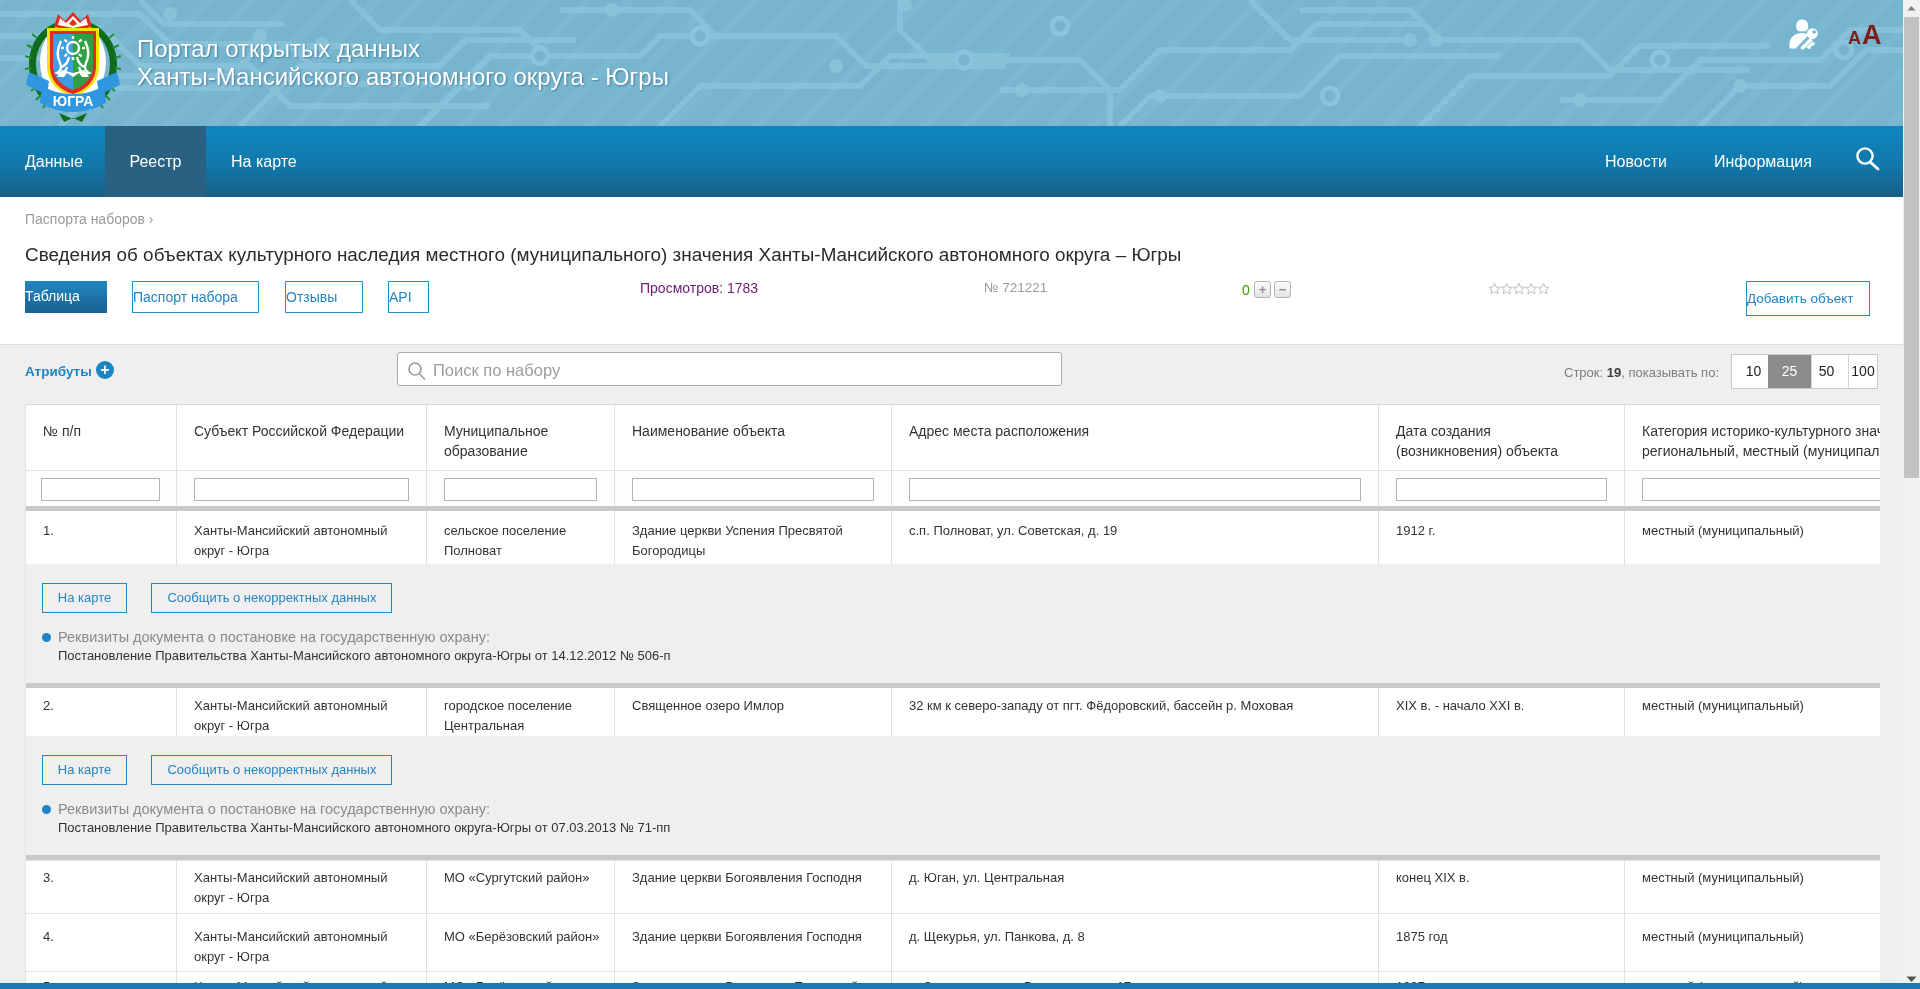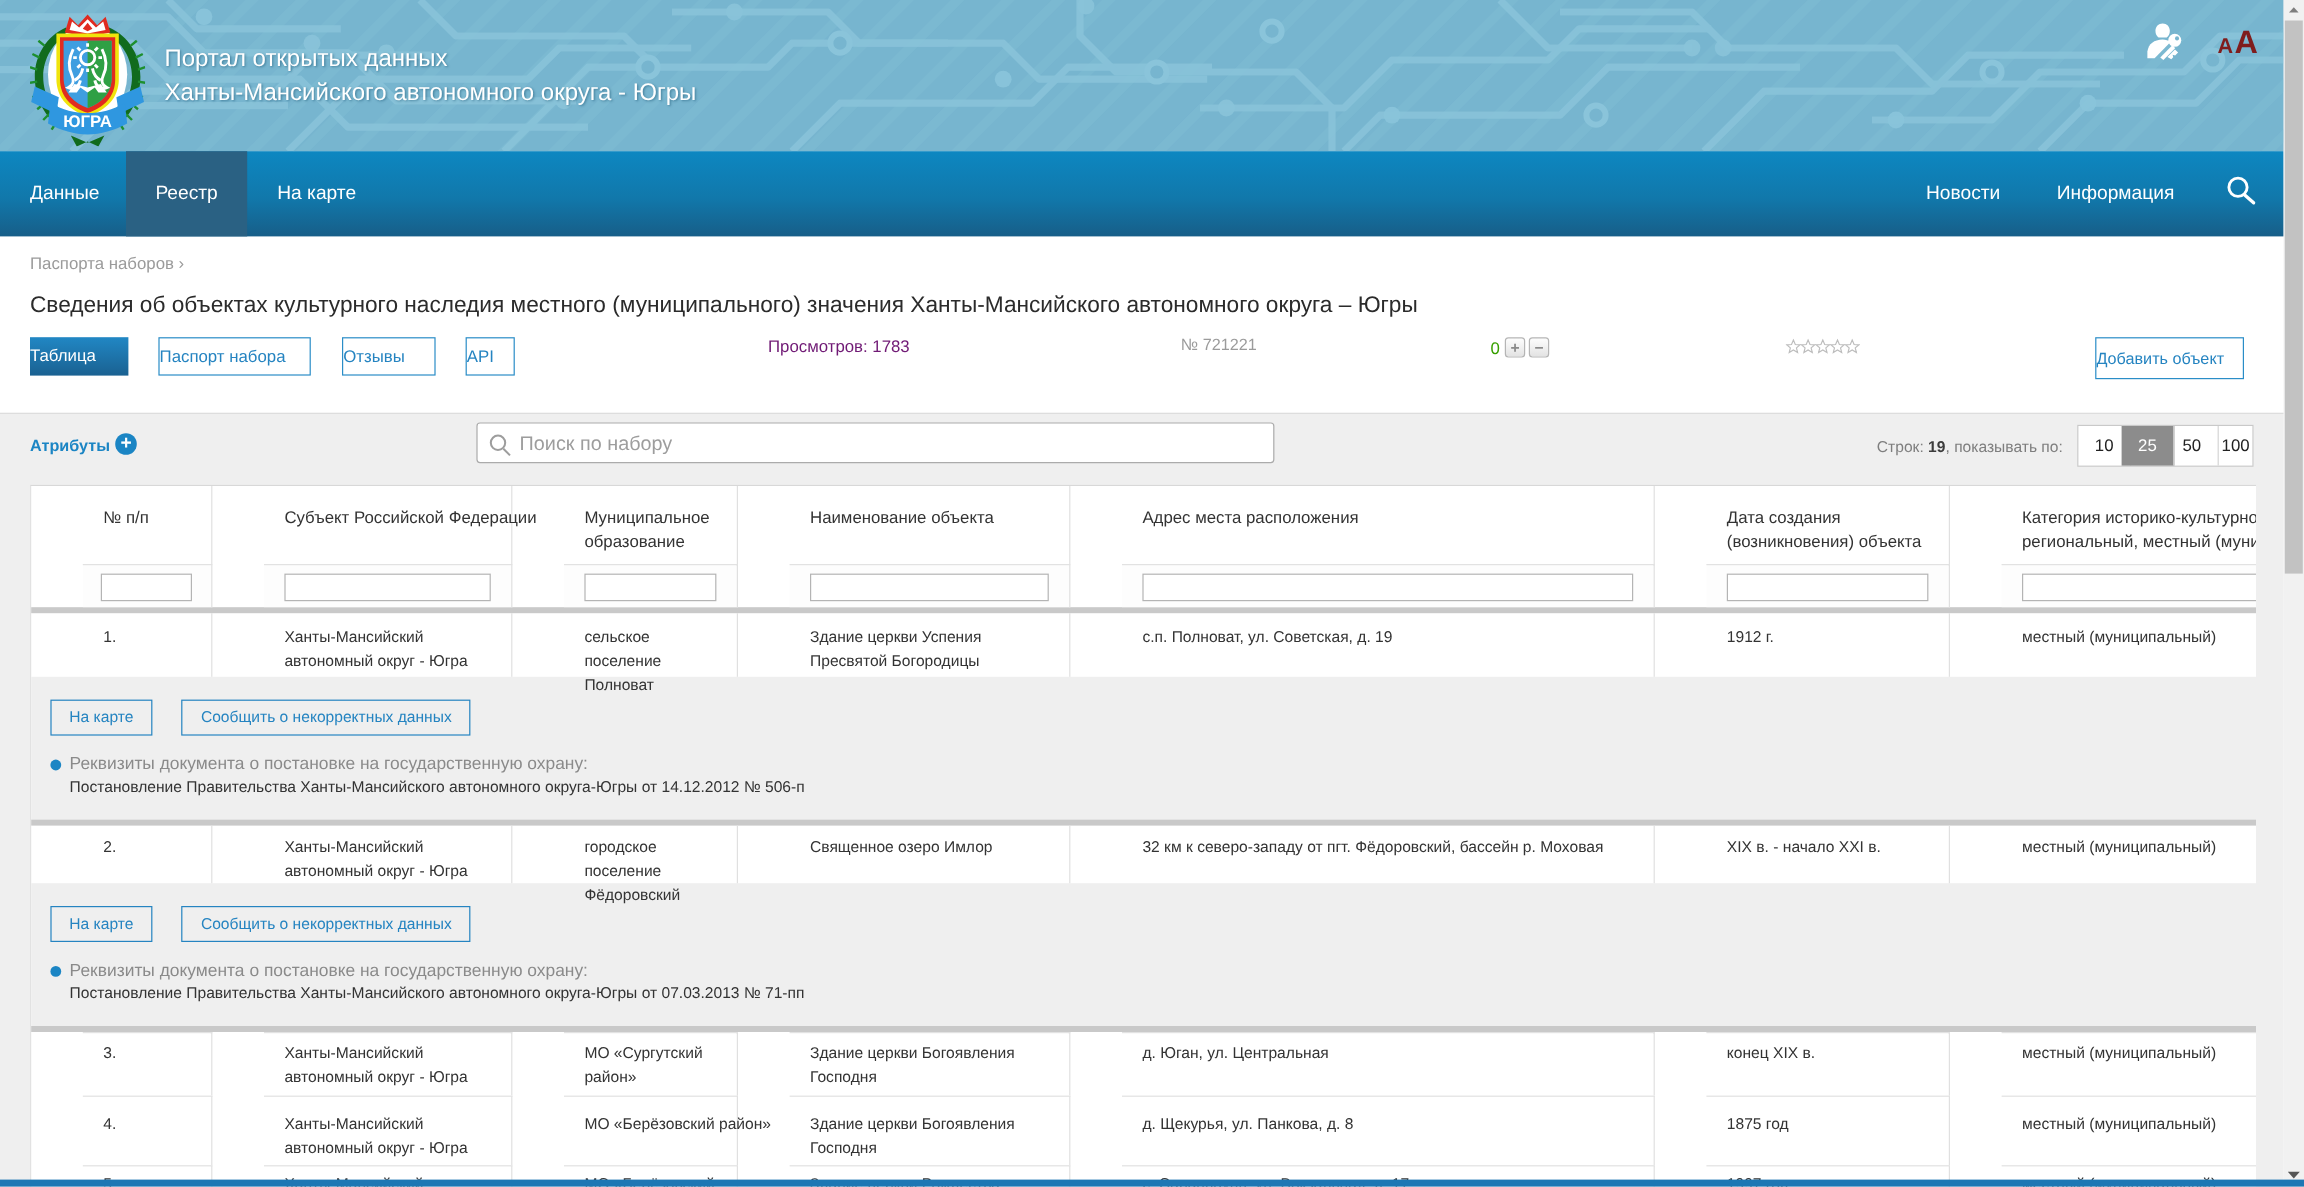--- a/index.html
+++ b/index.html
@@ -5,21 +5,21 @@
 <style>
 * { margin:0; padding:0; box-sizing:border-box; }
 html,body { width:1920px; height:989px; overflow:hidden; background:#fff;
   font-family:"Liberation Sans", sans-serif; }
 .abs { position:absolute; }
 #page { position:relative; width:1920px; height:989px; overflow:hidden; }
 
 
 #hdr { left:0; top:0; width:1903px; height:126px; background:#77b5cf; overflow:hidden; }
 #hdr svg.bgpat { position:absolute; left:0; top:0; }
-#htitle { left:137px; top:35px; color:#fff; font-size:20px; line-height:28px;
+#htitle { left:137px; top:35px; color:#fff; font-size:24px; line-height:28px;
   text-shadow:1px 1px 2px rgba(0,60,90,.45); }
 #logo { left:25px; top:10px; }
 #persico { left:1789px; top:19px; }
 #aA { left:1848px; top:20px; color:#7f1d1d; }
 #aA .s { font-size:18px; font-weight:bold; letter-spacing:1px; }
 #aA .b { font-size:27px; font-weight:bold; }
 
 
 #nav { left:0; top:126px; width:1903px; height:71px;
   background:linear-gradient(to bottom,#0d87c1 0%,#1178ab 55%,#175e88 100%); }
@@ -65,21 +65,21 @@
 #pgsz span { position:absolute; top:0; width:44px; height:33px; line-height:33px;
   text-align:center; font-size:14px; color:#222; border-right:1px solid #d5d5d5; }
 #pgsz .on { background:#8c8c8c; color:#fff; }
 
 
 #twrap { left:25px; top:404px; width:1855px; height:585px; overflow:hidden; }
 #tbl { position:relative; width:2140px; background:#fff; border-top:1px solid #d8d8d8;
   border-left:1px solid #e2e2e2; }
 .trow { display:grid; grid-template-columns:151px 250px 188px 277px 487px 246px 540px; }
 .trow > div { border-right:1px solid #e0e0e0; padding:0 17px; font-size:13px;
-  color:#333; line-height:20px;margin-left:43px; }
+  color:#333; line-height:20px; }
 .hrow > div { padding-top:16px; font-size:14px; height:65px; }
 .frow > div { padding-top:7px; height:36px; border-top:1px solid #e2e2e2; background:#fdfdfd; }
 .frow input { width:100%; height:23px; border:1px solid #b4b4b4; }
 .thick { height:5px; background:#c9c9c9; }
 .drow > div { padding-top:10px; height:53px; }
 .drow.r2 > div { padding-top:8px; height:48px; }
 .drow.r3 > div { padding-top:7px; height:53px; border-top:1px solid #e2e2e2; }
 .drow.r4 > div { padding-top:13px; height:58px; border-top:1px solid #e2e2e2; }
 .drow.r5 > div { padding-top:5px; height:46px; border-top:1px solid #e2e2e2; }
 .xrow { background:#efefef; padding:0 0 0 16px; }
@@ -342,21 +342,21 @@
         <span class="xbtn" style="width:85px">На карте</span>
         <span class="xbtn" style="width:241px;margin-left:20px">Сообщить о некорректных данных</span>
       </div>
       <div class="bull">Реквизиты документа о постановке на государственную охрану:</div>
       <div class="doc">Постановление Правительства Ханты-Мансийского автономного округа-Югры от 14.12.2012 № 506-п</div>
     </div>
     <div class="thick"></div>
     <div class="trow drow r2">
       <div>2.</div>
           <div>Ханты-Мансийский автономный округ - Югра</div>
-      <div>городское поселение Фёдоровский</div>
+      <div>городское поселение Центральная</div>
           <div>Священное озеро Имлор</div>
       <div>32 км к северо-западу от пгт. Фёдоровский, бассейн р. Моховая</div>
       <div>XIX в. - начало XXI в.</div>
           <div>местный (муниципальный)</div>
     </div>
     <div class="xrow">
       <div class="xbtns">
         <span class="xbtn" style="width:85px">На карте</span>
         <span class="xbtn" style="width:241px;margin-left:20px">Сообщить о некорректных данных</span>
       </div>

